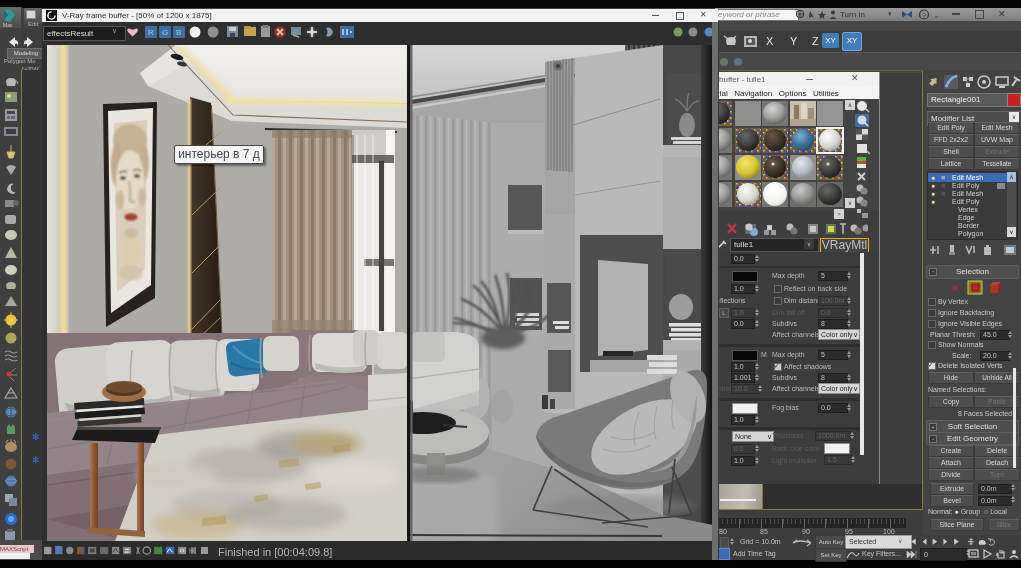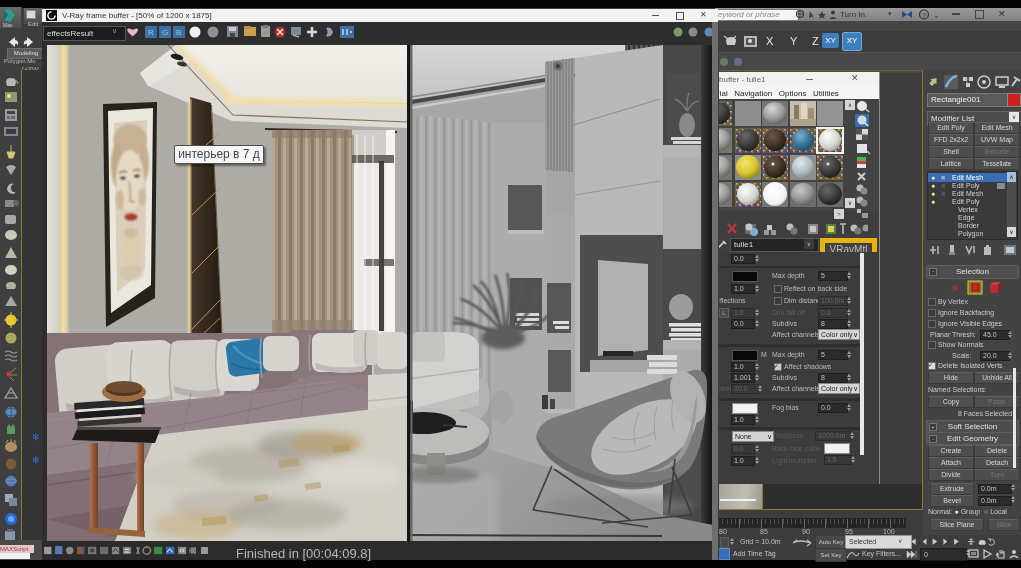--- a/index.html
+++ b/index.html
@@ -195,21 +195,21 @@
 <circle cx="6" cy="6" r="4.5" fill="#7a9a6a"></circle>
       <circle cx="21" cy="6" r="4.5" fill="#8a8a8a"></circle>
       <circle cx="37" cy="6" r="4.5" fill="#5a8ab5"></circle>
 </svg>
 <svg class="abs" style="left:718px;top:56px;" width="30" height="12" viewBox="0 0 30 12">
 <circle cx="6" cy="6" r="4" fill="#6a7a62"></circle>
       <circle cx="20" cy="6" r="4" fill="#62708a"></circle>
 </svg>
 
 <div class="abs" style="left:42px;top:541px;width:676px;height:19px;background:#2b2b2b;" id="fbstatus"></div>
-<div class="abs txt" style="left:236px;top:546px;font-size:13px;color:#b5b5b5;">Finished in [00:04:09.8]</div>
+<div class="abs txt" style="left:218px;top:546px;font-size:11px;color:#b5b5b5;">Finished in [00:04:09.8]</div>
 
 <div class="abs" style="left:713px;top:22px;width:5px;height:538px;background:#6e6e6e;"></div>
 
 <div class="abs" style="left:47px;top:45px;width:666px;height:496px;background:#9a9a9a;" id="scene">
 <svg width="666" height="496" viewBox="0 0 666 496">
 <defs>
 <linearGradient id="lwall" x1="0" y1="0" x2="1" y2="0">
             <stop offset="0%" stop-color="#e4e2db"></stop>
             <stop offset="100%" stop-color="#c0beb7"></stop>
           </linearGradient>
@@ -764,21 +764,21 @@
 <circle cx="136" cy="7" r="3.5" fill="#bbb"></circle>
       <circle cx="140" cy="10" r="3.5" fill="#777"></circle>
 <circle cx="148" cy="7" r="3.5" fill="#999"></circle>
 </svg>
 
 <svg class="abs" style="left:716px;top:238px;" width="12" height="12" viewBox="0 0 12 12">
       <path d="M1 11 L8 4 M7 3 L10 6" stroke="#ddd" stroke-width="1.6"></path>
     </svg>
 <div class="abs" style="left:730px;top:238px;width:84px;height:12px;background:#252525;border:1px solid #555;color:#ddd;font-size:8px;line-height:12px;padding-left:3px;">tulle1</div>
 <div class="abs" style="left:804px;top:239px;width:10px;height:10px;background:#3a3a3a;color:#bbb;font-size:6px;text-align:center;line-height:10px;">∨</div>
-<div class="abs" style="left:820px;top:238px;width:47px;height:13px;background:#414141;border:5px solid #eab308;color:#c0c0c0;font-size:10px;text-align:center;line-height:13px;">VRayMtl</div>
+<div class="abs" style="left:820px;top:238px;width:47px;height:13px;background:#414141;border:1px solid #eab308;color:#c0c0c0;font-size:12px;text-align:center;line-height:13px;">VRayMtl</div>
 
 <div class="abs" style="left:715px;top:252px;width:164px;height:232px;background:#3c3c3c;" id="matparams"></div>
 <div class="pf" style="left:731px;top:254px;width:18px;">0.0</div>
     <div class="spin" style="left:755px;top:254px;"></div>
 <div class="abs" style="left:715px;top:266px;width:145px;height:2px;background:#2e2e2e;"></div>
 <div class="abs" style="left:732px;top:271px;width:24px;height:9px;background:#080808;border:1px solid #555;"></div>
 <div class="plb" style="left:772px;top:272px;">Max depth</div>
     <div class="pf" style="left:818px;top:271px;width:24px;">5</div>
     <div class="spin" style="left:847px;top:271px;"></div>
 <div class="pf" style="left:731px;top:284px;width:18px;">1.0</div>

